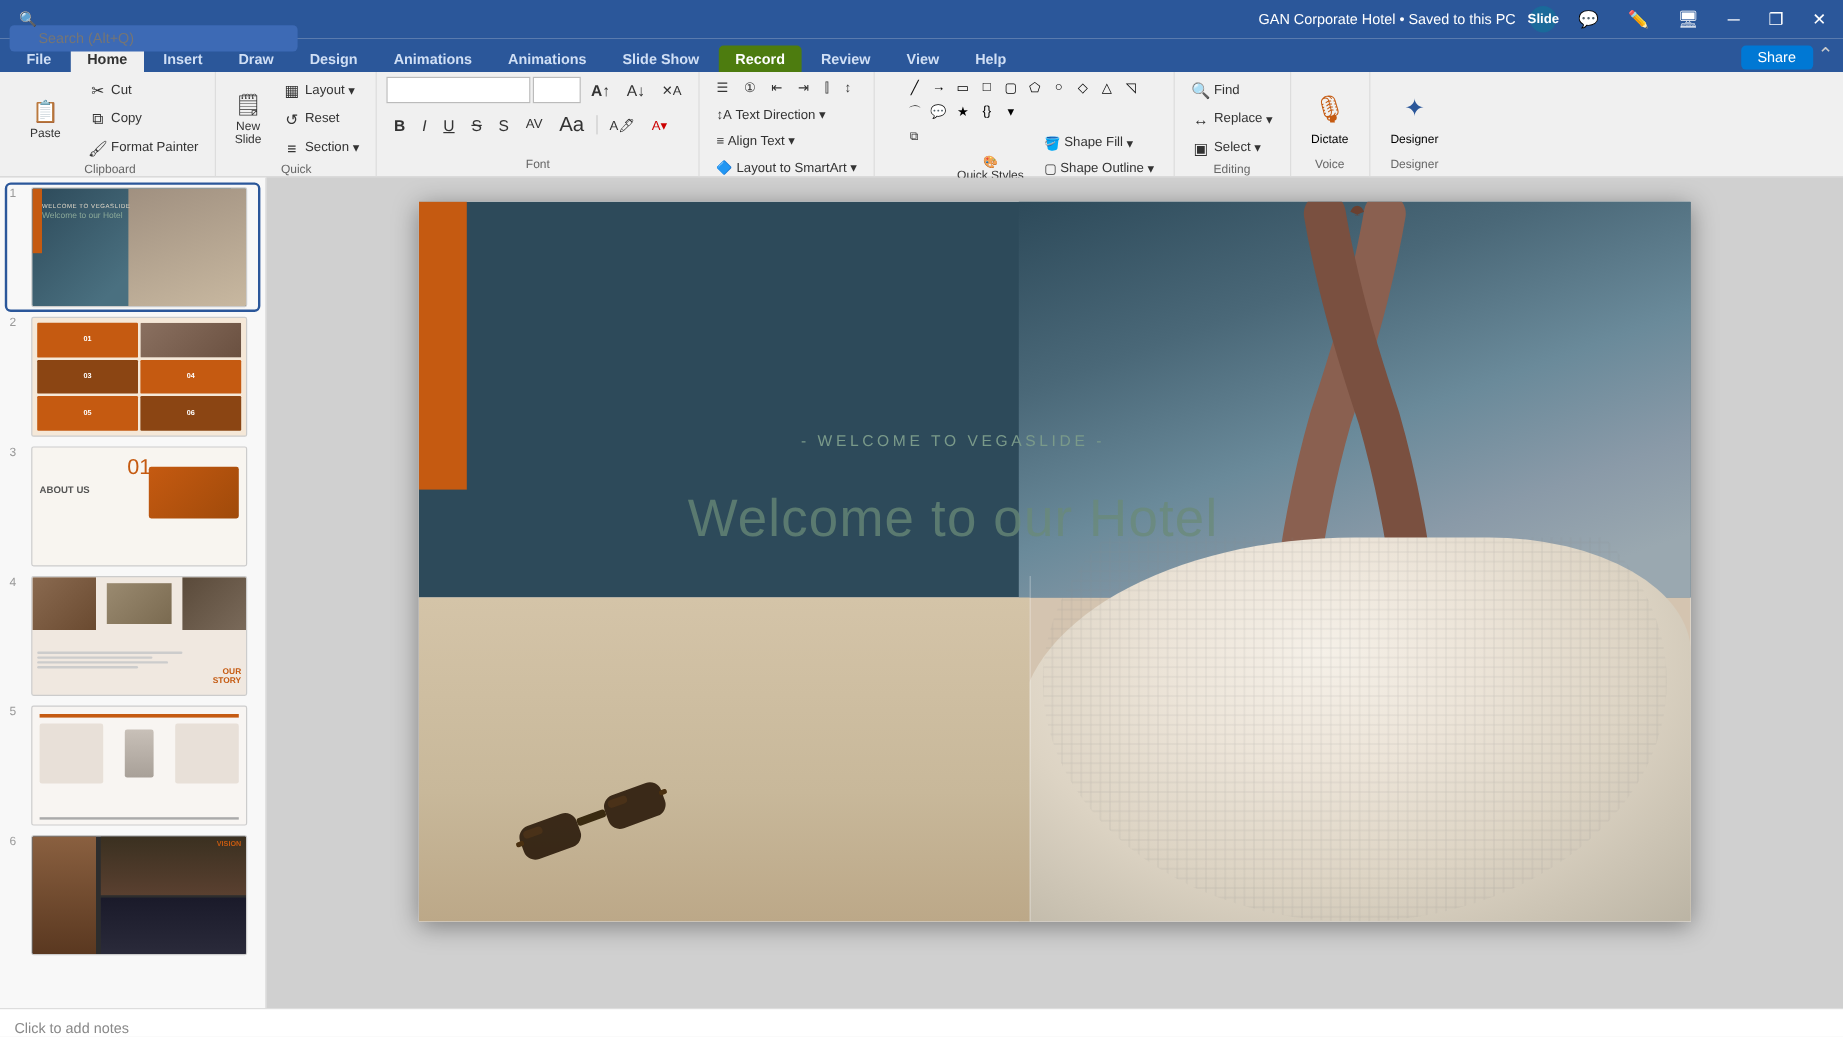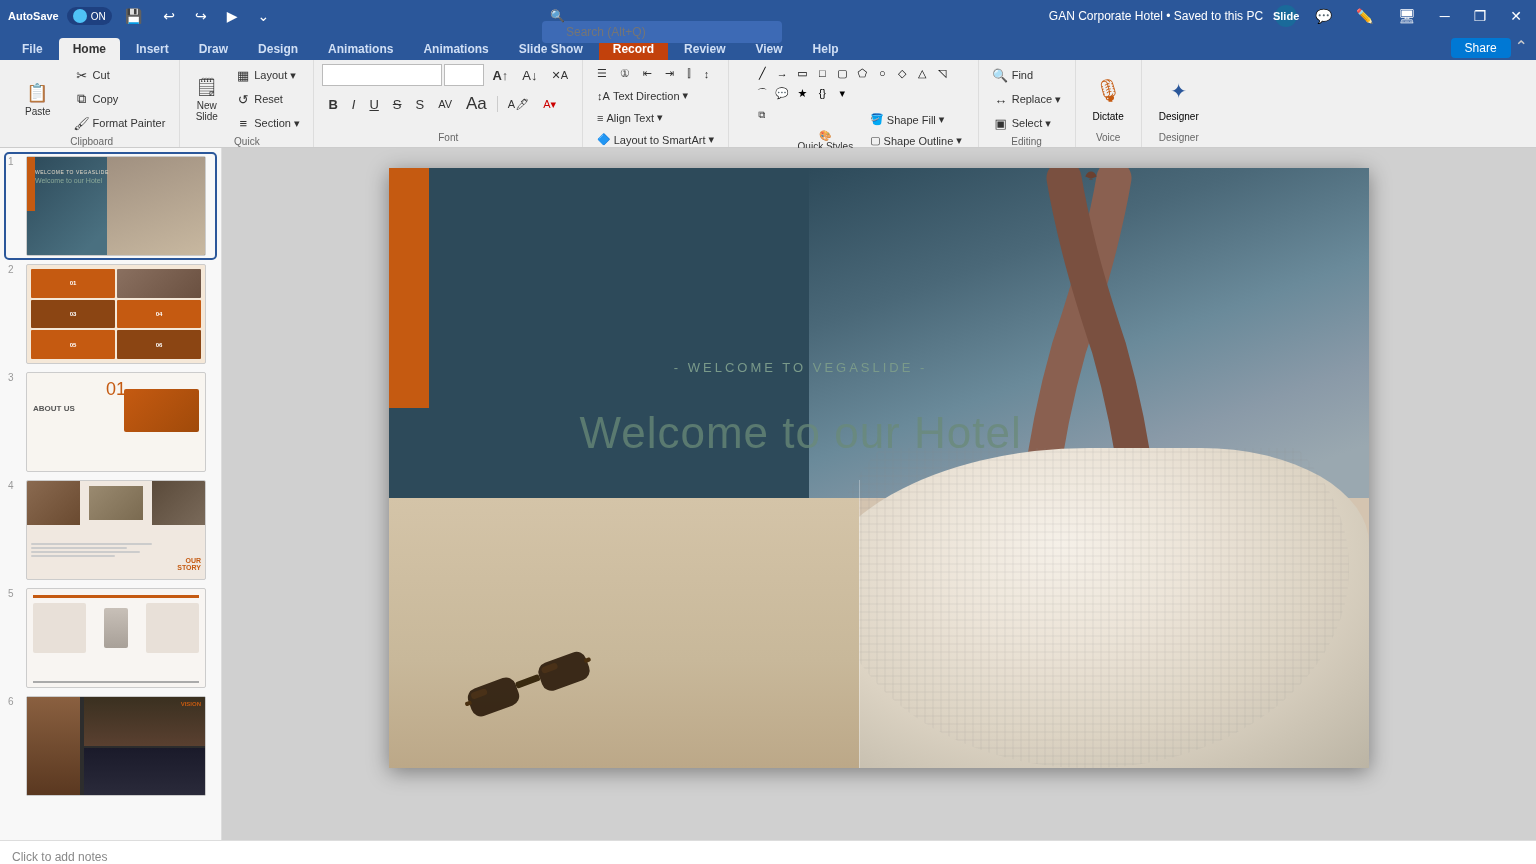--- a/index.html
+++ b/index.html
@@ -39,21 +39,21 @@
       border-radius: 4px 4px 0 0;
       margin-right: 2px;
       font-weight: bold;
     }
     .ribbon-tab.active {
       background: #f0f0f0;
       color: #333;
       font-weight: 600;
     }
     .ribbon-tab-record { color: white; }
-    .ribbon-tab-record.highlighted { background: #c2410c; border-radius: 4px 4px 0 0; padding: 4px 14px; }
+    .ribbon-tab-record.highlighted { background: #4d7c0f; border-radius: 4px 4px 0 0; padding: 4px 14px; }
     .share-btn { margin-left: auto; background: #0078d4; color: white; border: none; border-radius: 4px; padding: 3px 14px; font-size: 12px; cursor: pointer; margin-bottom: 2px; }
 
     
     #ribbon {
       height: 88px;
       background: #f0f0f0;
       border-bottom: 1px solid #ccc;
       display: flex;
       align-items: stretch;
       padding: 0 4px;
@@ -167,21 +167,21 @@
       background: #d0d0d0;
       display: flex;
       flex-direction: column;
       align-items: center;
       justify-content: flex-start;
       padding: 20px;
       overflow: auto;
       position: relative;
     }
     #slide-canvas {
-      width: 980px;
+      width: 1060px;
       height: 600px;
       background: white;
       box-shadow: 0 4px 20px rgba(0,0,0,0.4);
       position: relative;
       overflow: hidden;
     }
 
     
     .slide-bg-top {
       position: absolute;
@@ -232,33 +232,20 @@
       width: 40px;
       height: 240px;
       background: #c55a11;
       z-index: 10;
     }
   </style>
 </head>
 <body>
 
 <div id="title-bar">
-  <div class="left">
-    <span style="font-size:11px; font-weight:600;">AutoSave</span>
-    <div class="autosave-toggle">
-      <div class="toggle-dot"></div>
-      <span style="font-size:10px;">ON</span>
-    </div>
-
-    <button class="win-btn" title="Save">💾</button>
-    <button class="win-btn">↩</button>
-    <button class="win-btn">↪</button>
-    <button class="win-btn">▶</button>
-    <button class="win-btn">⌄</button>
-  </div>
   <div class="center">
     <div class="title-search-wrap">
       <span class="search-icon-inside">🔍</span>
       <input class="search-bar" type="text" style="padding-left: 24px; margin-top: 32px;" placeholder="Search (Alt+Q)">
     </div>
   </div>
   <div class="right">
     <span style="font-size:12px; font-weight:500;">
       <span>GAN Corporate Hotel</span> • <span>Saved to this PC</span>
     </span>

